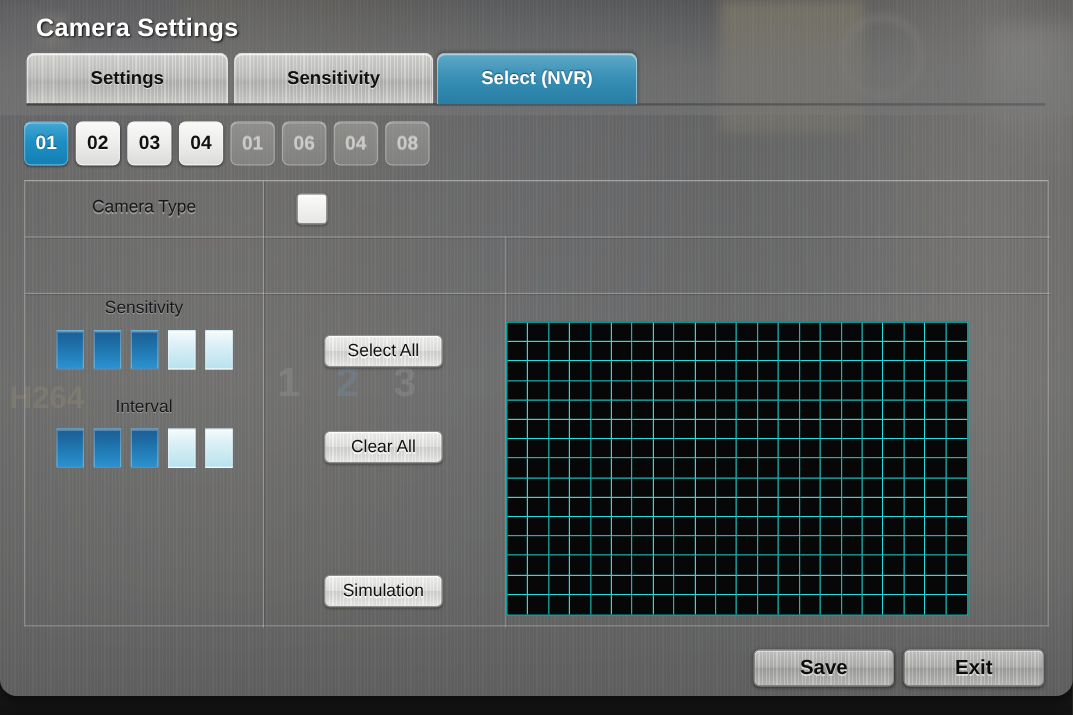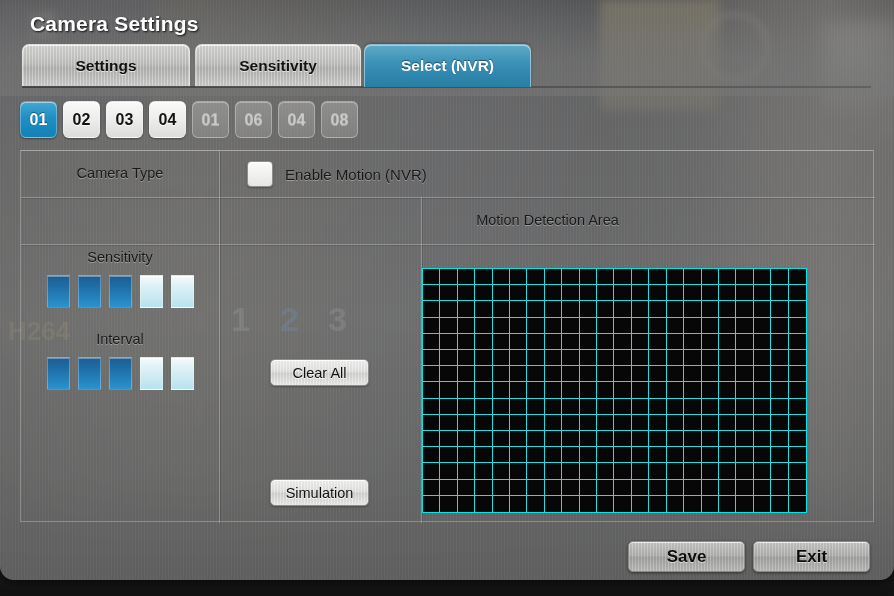--- a/index.html
+++ b/index.html
@@ -332,24 +332,22 @@
     <div class="hline" id="hl1"></div>
     <div class="hline" id="hl2"></div>
     <div class="vline" id="vl-top"></div>
     <div class="vline" id="vl-mid"></div>
     <div class="vline" id="vl-right"></div>
 
     <div class="cell-label" id="lbl-motion-type">Camera Type</div>
 
     <div id="enable-row">
       <div id="enable-box"></div>
-      <div id="enable-label">Enable Motion (NVR)</div>
     </div>
 
-    <div class="cell-label" id="lbl-area">Motion Detection Area</div>
 
     <div class="slider-group" id="grp-sens">
       <div class="slider-title">Sensitivity</div>
       <div class="bars" id="bars-sens">
           <div class="bar filled"></div>
           <div class="bar filled"></div>
           <div class="bar filled"></div>
           <div class="bar empty"></div>
           <div class="bar empty"></div>
         </div>
@@ -359,20 +357,21 @@
       <div class="slider-title">Interval</div>
       <div class="bars" id="bars-intv">
           <div class="bar filled"></div>
           <div class="bar filled"></div>
           <div class="bar filled"></div>
           <div class="bar empty"></div>
           <div class="bar empty"></div>
         </div>
     </div>
 
+    <div class="act-btn" id="btn-select-all">Select All</div>
     <div class="act-btn" id="btn-clear-all">Clear All</div>
     <div class="act-btn" id="btn-simulation">Simulation</div>
 
     <div id="grid" style="grid-template-columns: repeat(22, 1fr); grid-template-rows: repeat(15, 1fr);">
         <div class="gcell" style="border-right-color: rgb(35, 222, 222); border-bottom-color: rgb(35, 222, 222); background: rgb(7, 7, 7);"></div>
         <div class="gcell" style="border-right-color: rgb(35, 222, 222); border-bottom-color: rgb(35, 222, 222); background: rgb(7, 7, 7);"></div>
         <div class="gcell" style="border-right-color: rgb(35, 222, 222); border-bottom-color: rgb(35, 222, 222); background: rgb(7, 7, 7);"></div>
         <div class="gcell" style="border-right-color: rgb(35, 222, 222); border-bottom-color: rgb(35, 222, 222); background: rgb(7, 7, 7);"></div>
         <div class="gcell" style="border-right-color: rgb(35, 222, 222); border-bottom-color: rgb(35, 222, 222); background: rgb(7, 7, 7);"></div>
         <div class="gcell" style="border-right-color: rgb(35, 222, 222); border-bottom-color: rgb(35, 222, 222); background: rgb(7, 7, 7);"></div>

